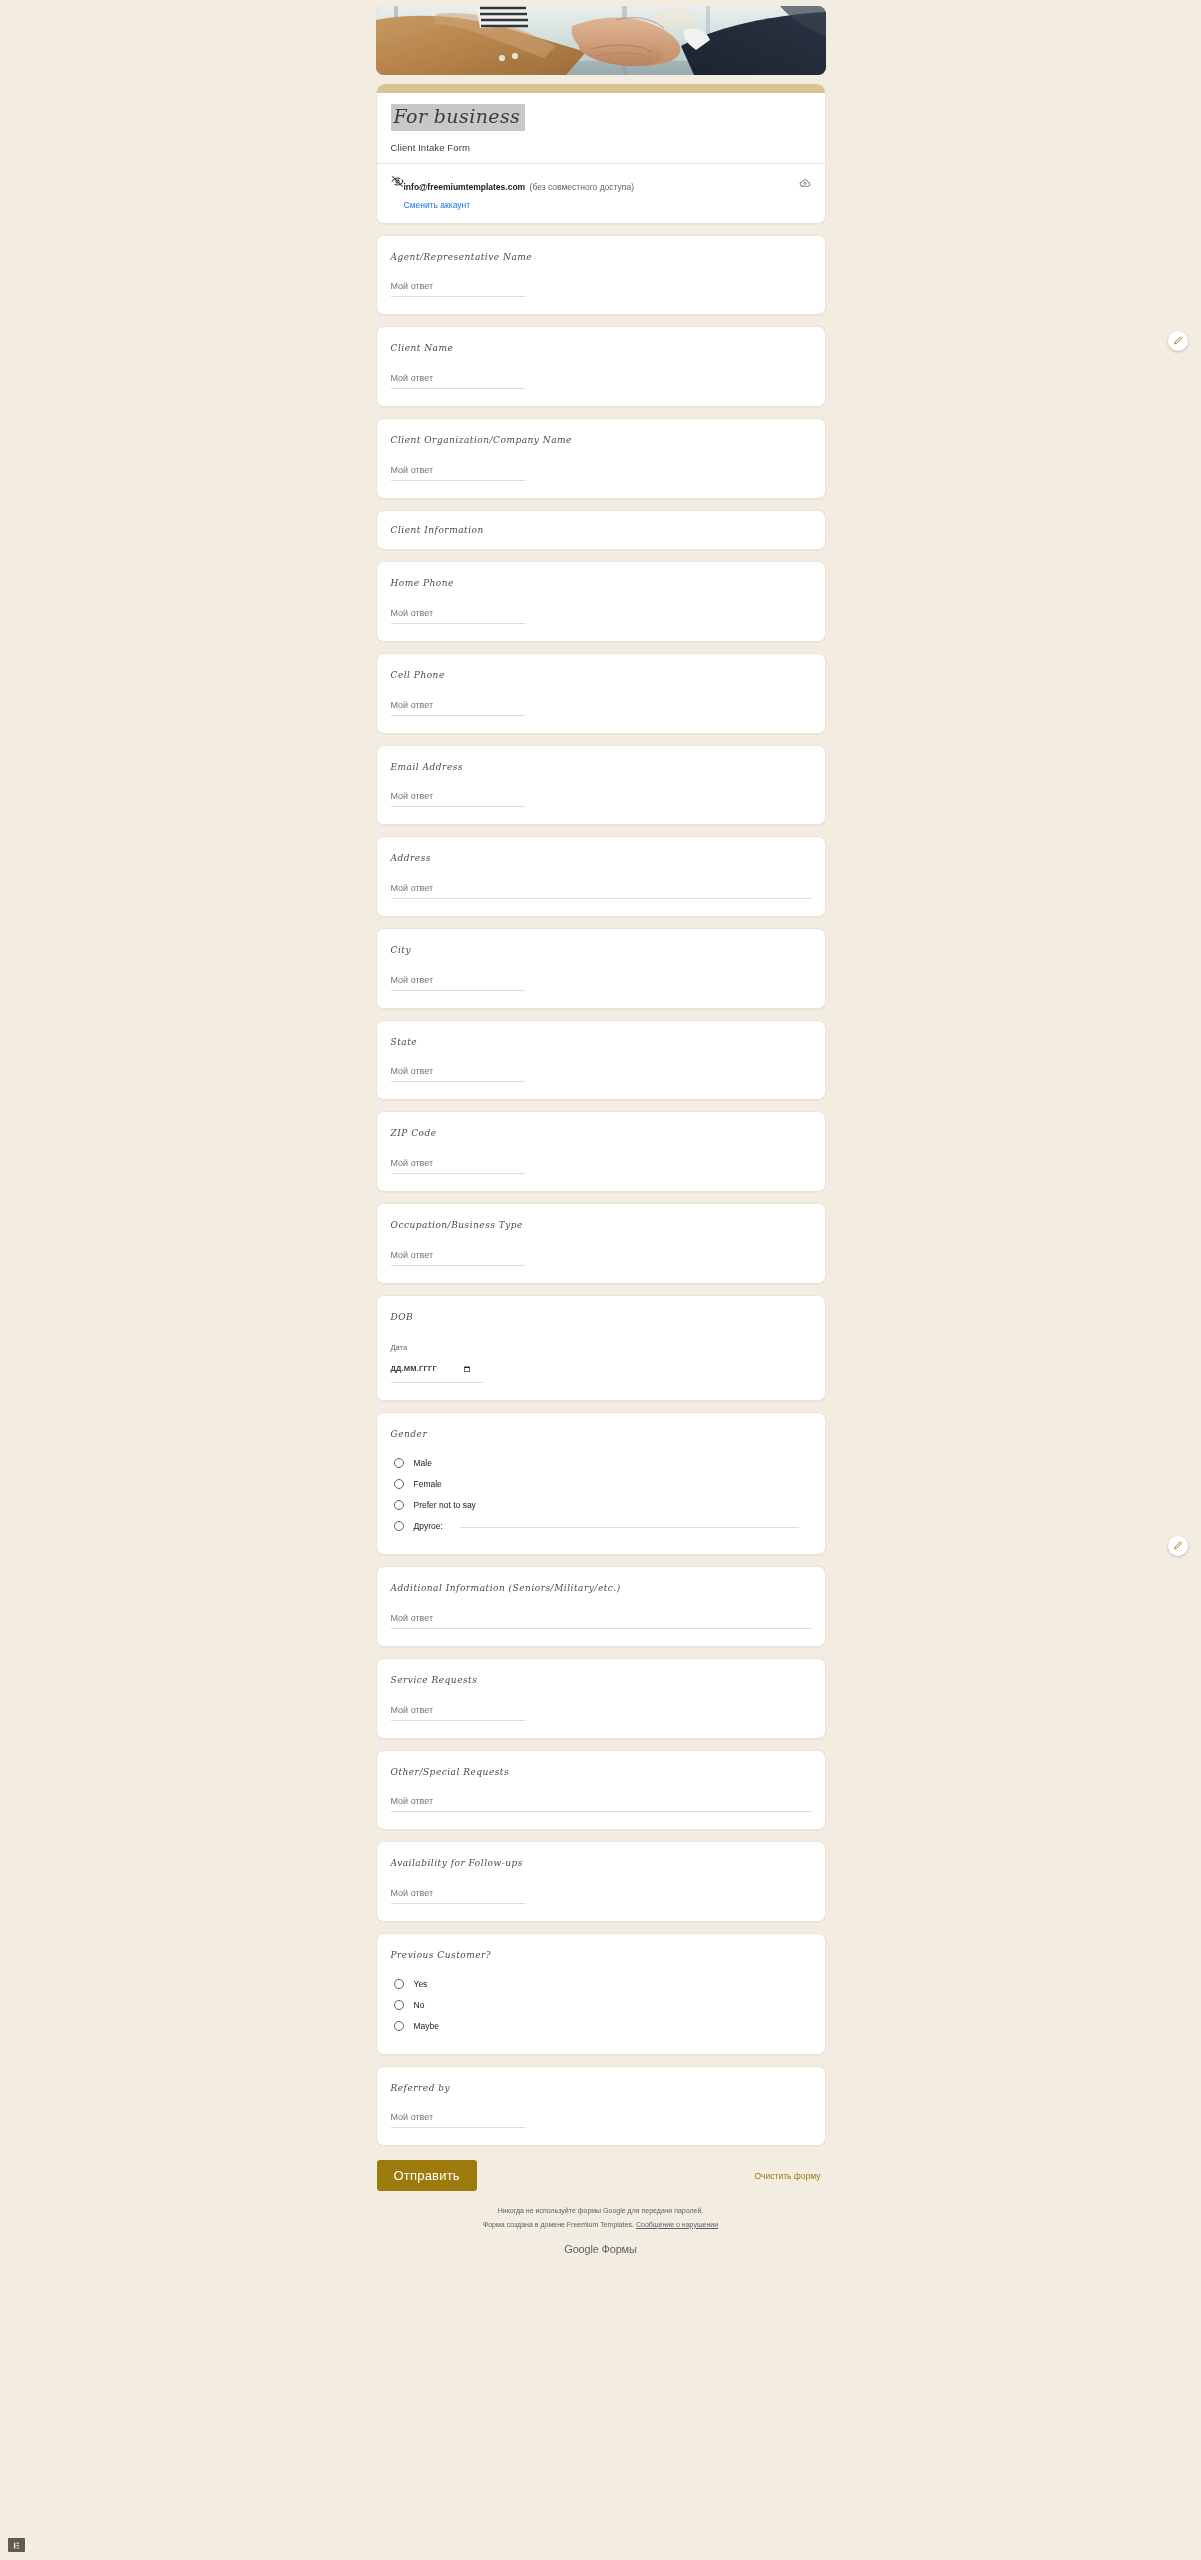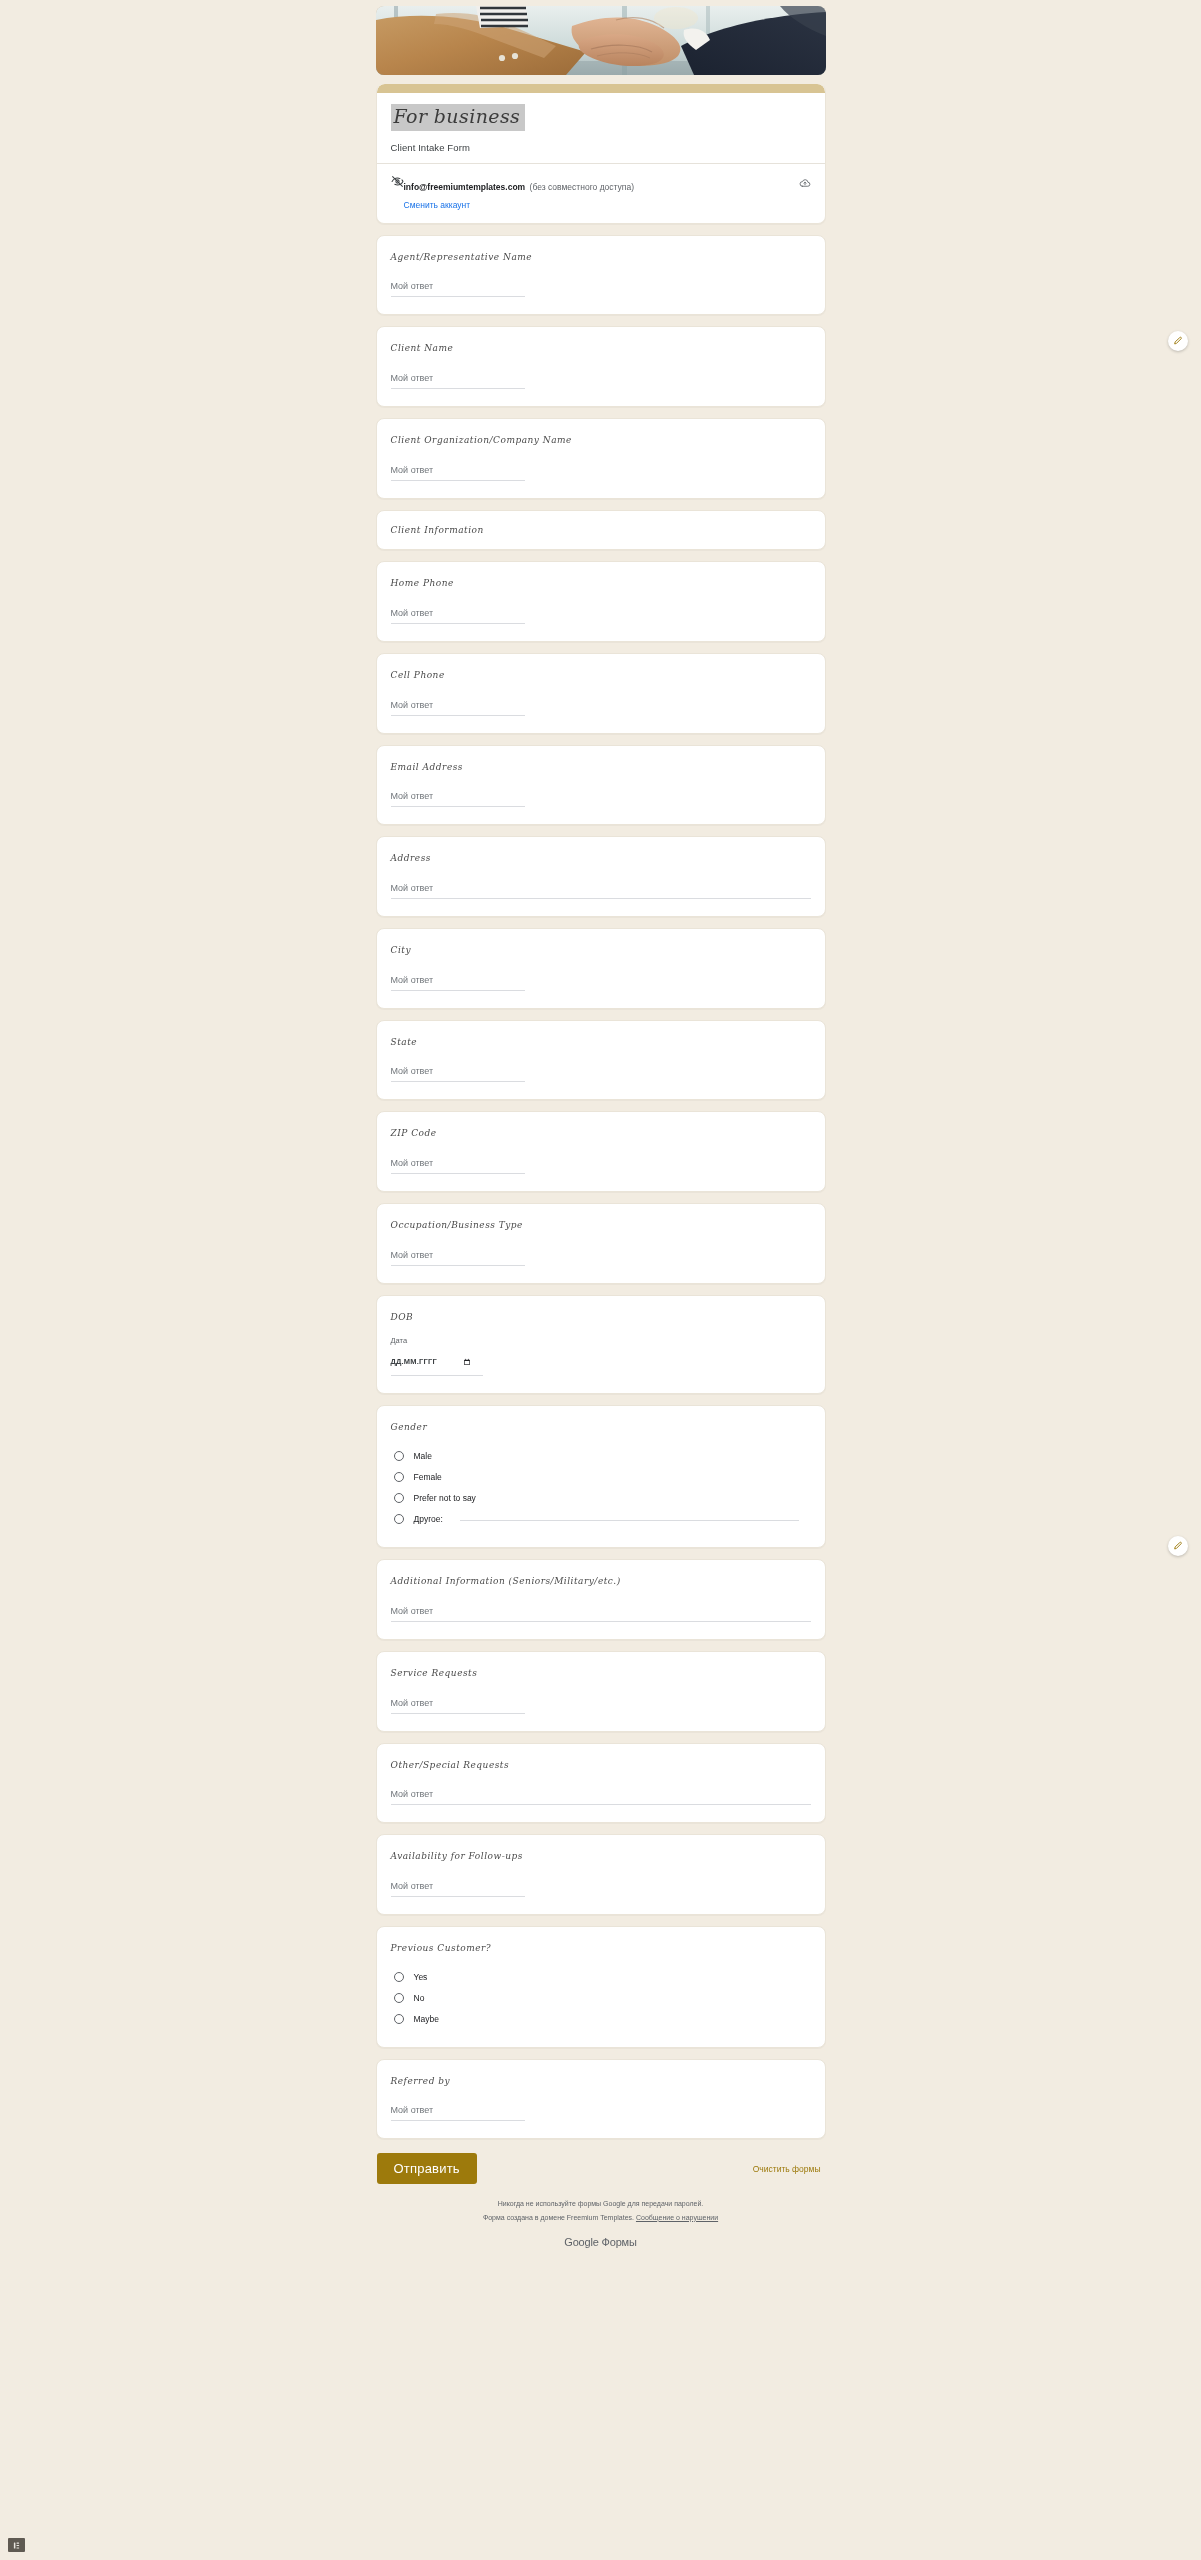--- a/index.html
+++ b/index.html
@@ -129,21 +129,21 @@
     display: block;
   }
   .answer-rule {
     height: 1px;
     background: #dadce0;
     width: 100%;
   }
 
   
   .date-sub {
-    margin-top: 13px;
+    margin-top: 20px;
     font-size: 7.5px;
     color: #5f6368;
   }
   .date-input-row {
     margin-top: 7px;
     width: 92px;
     display: flex;
     align-items: center;
     gap: 26px;
     padding-bottom: 5px;
@@ -562,21 +562,21 @@
             <div class="answer-line">
               <span class="answer-ph">Мой ответ</span>
               <div class="answer-rule"></div>
             </div>
           </div>
         </div>
       </div>
 
     <div class="actions">
       <button class="submit-btn">Отправить</button>
-      <span class="clear-link">Очистить формы</span>
+      <span class="clear-link">Очистить форму</span>
     </div>
 
     <div class="footer">
       <div class="foot-note">Никогда не используйте формы Google для передачи паролей.</div>
       <div class="foot-note">
         <span>Форма создана в домене Freemium Templates.</span>
         <span class="foot-link">Сообщение о нарушении</span>
       </div>
       <div class="foot-logo">
         <span class="g-word">Google</span><span class="forms-word">Формы</span>

